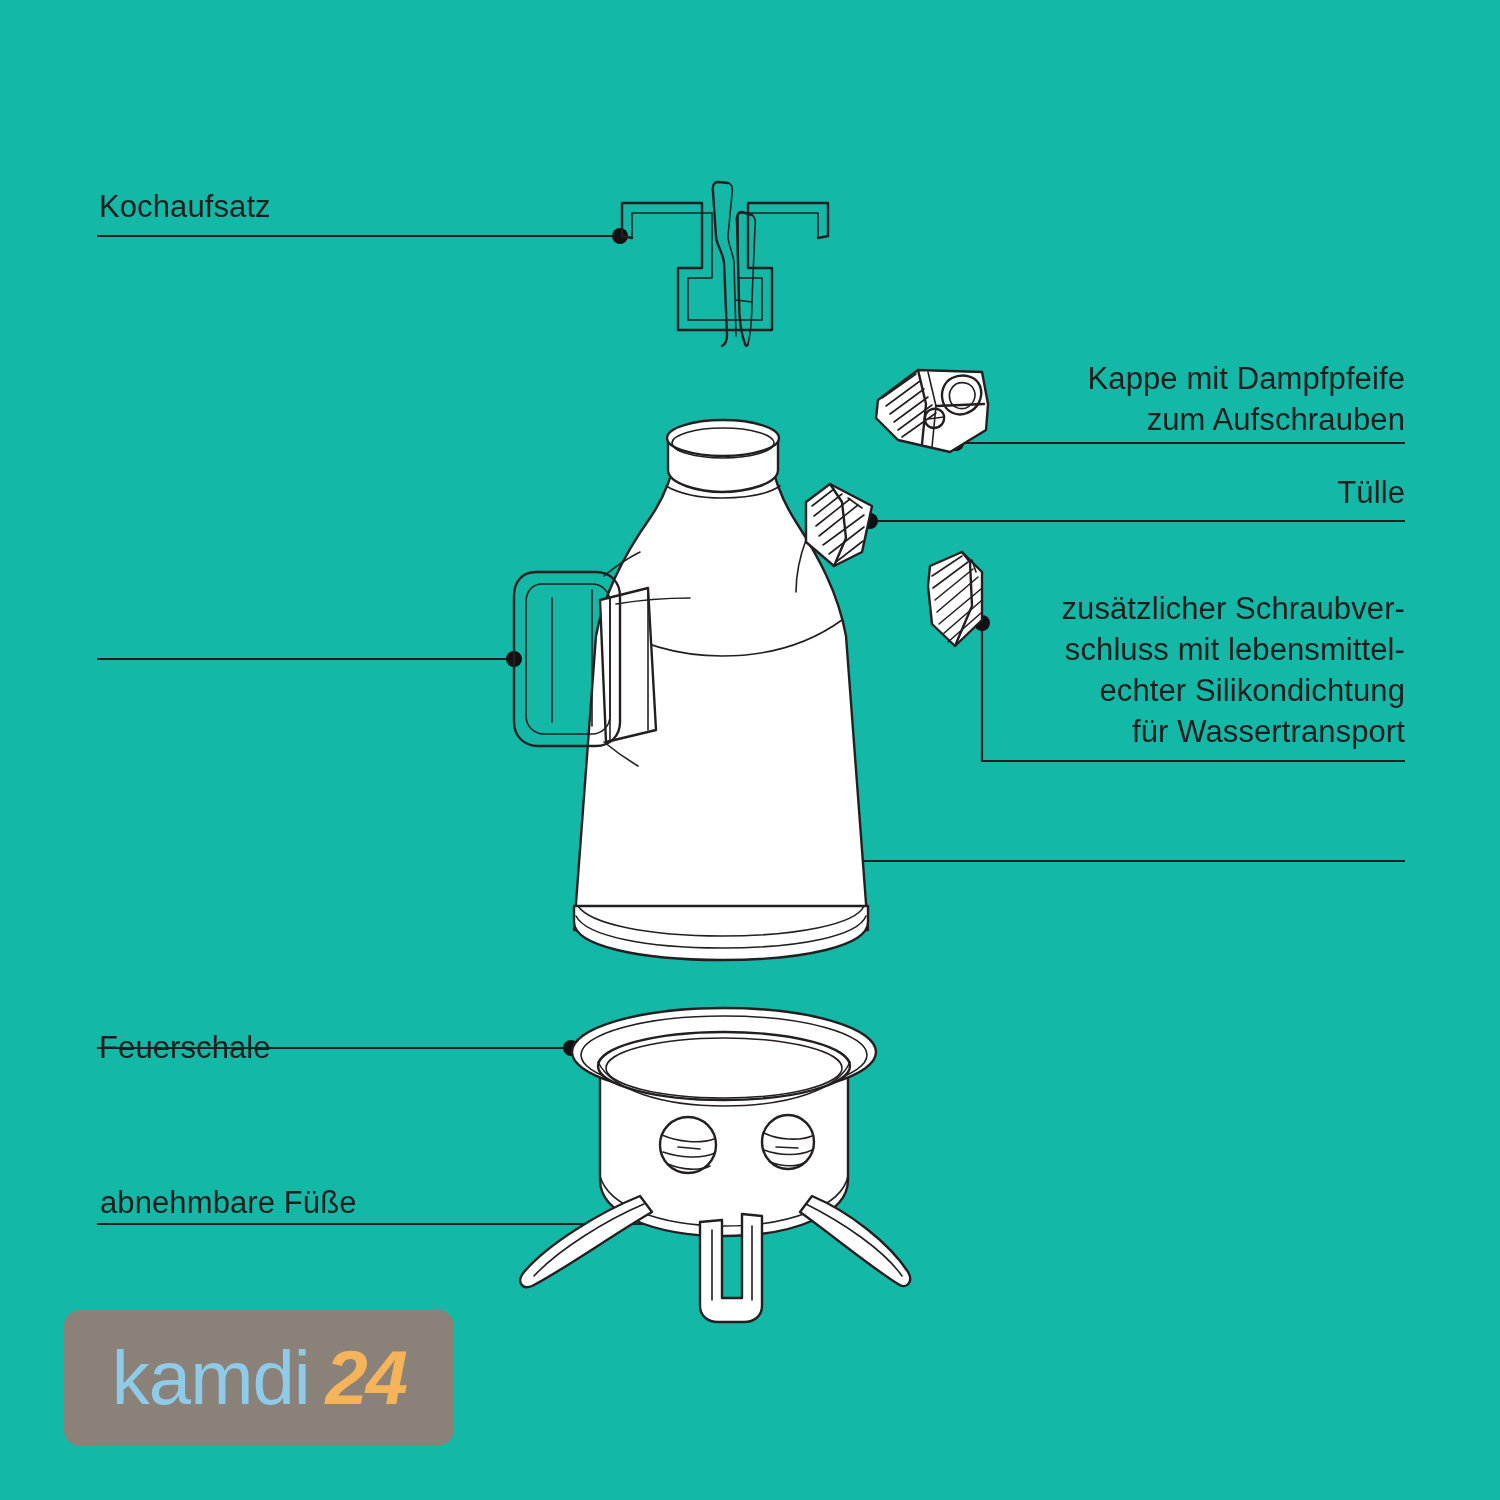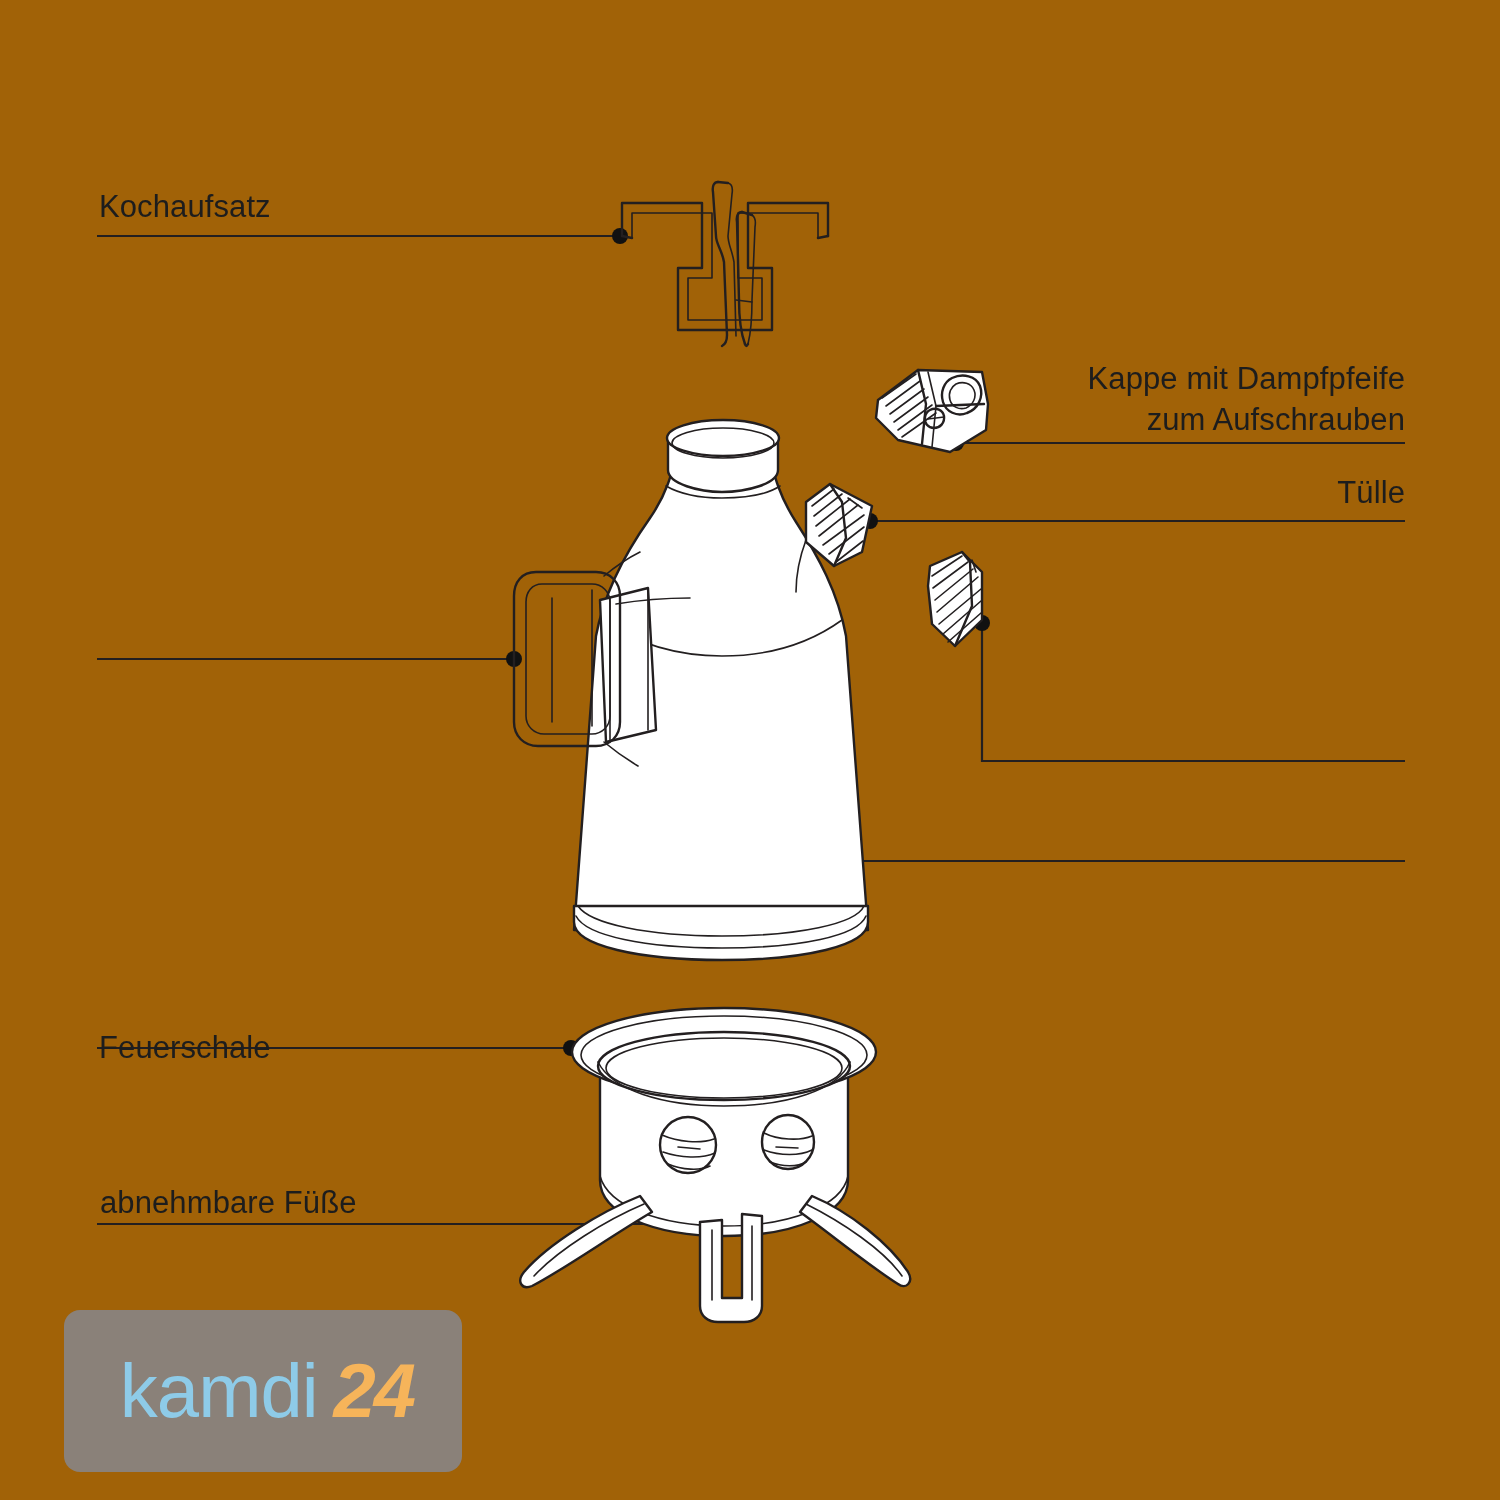--- a/index.html
+++ b/index.html
@@ -9,21 +9,21 @@
     background: #ffffff;
   }
   body {
     font-family: "Liberation Sans", "DejaVu Sans", sans-serif;
     color: #1a1a1a;
   }
   #stage {
     position: relative;
     width: 1500px;
     height: 1500px;
-    background: #a16207;
+    background: #14b8a6;
     overflow: hidden;
   }
   #art {
     position: absolute;
     left: 0;
     top: 0;
     width: 1500px;
     height: 1500px;
   }
   .callout-text {
@@ -37,28 +37,27 @@
   }
   .callout-left  { text-align: left; }
   .callout-right { text-align: right; }
 
   
   #logo {
     position: absolute;
     left: 64px;
     top: 1310px;
     width: 390px;
-    height: 162px;
+    height: 136px;
     background: #8a8179;
     border-radius: 16px;
     display: flex;
     align-items: center;
     justify-content: center;
     gap: 16px;
-    padding-left: 8px;
   }
   #logo .word {
     font-size: 76px;
     line-height: 76px;
     font-weight: 400;
     color: #8ecbe8;
     letter-spacing: -1px;
   }
   #logo .num {
     font-size: 76px;
@@ -295,20 +294,24 @@
   </svg>
 
   <div class="callout-text callout-left" style="left:99px; top:186px;">Kochaufsatz</div>
 
   <div class="callout-text callout-right" style="right:95px; top:472px; width:380px;">Tülle</div>
 
   <div class="callout-text callout-right" style="right:95px; top:358px; width:480px;">Kappe mit Dampfpfeife
 zum Aufschrauben</div>
 
 
+  <div class="callout-text callout-right" style="right:95px; top:588px; width:500px;">zusätzlicher Schraubver-
+schluss mit lebensmittel-
+echter Silikondichtung
+für Wassertransport</div>
 
 
   <div class="callout-text callout-left" style="left:99px; top:999px;margin-top:28px;">Feuerschale</div>
 
   <div class="callout-text callout-left" style="left:100px; top:1175px;margin-top:7px;">abnehmbare Füße</div>
 
   <div id="logo">
     <span class="word">kamdi</span>
     <span class="num">24</span>
   </div>

